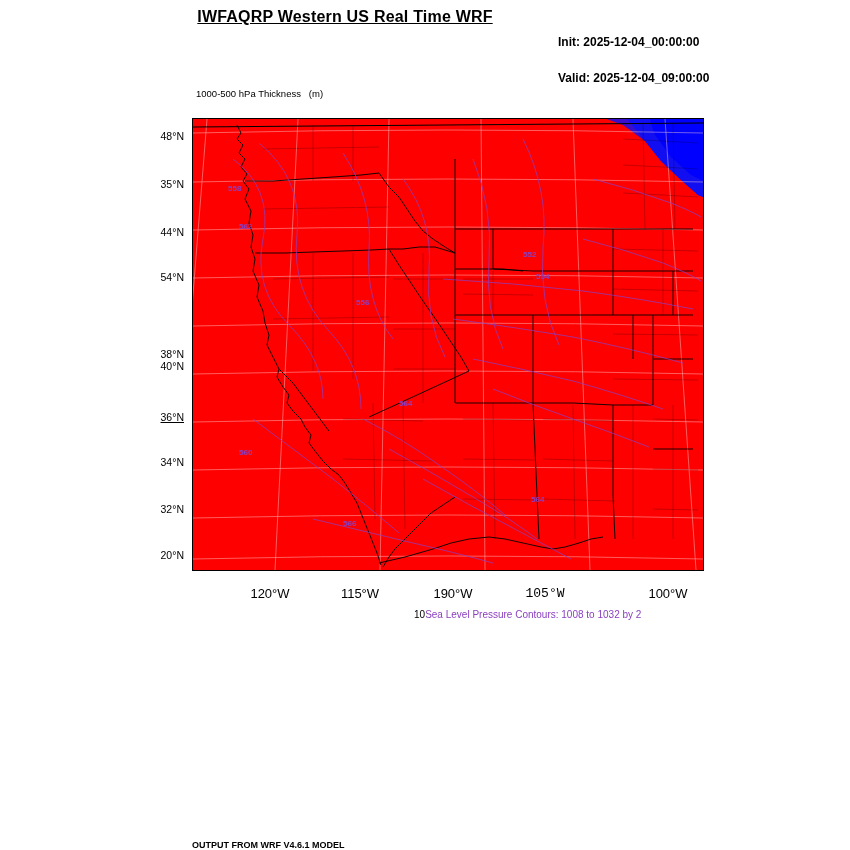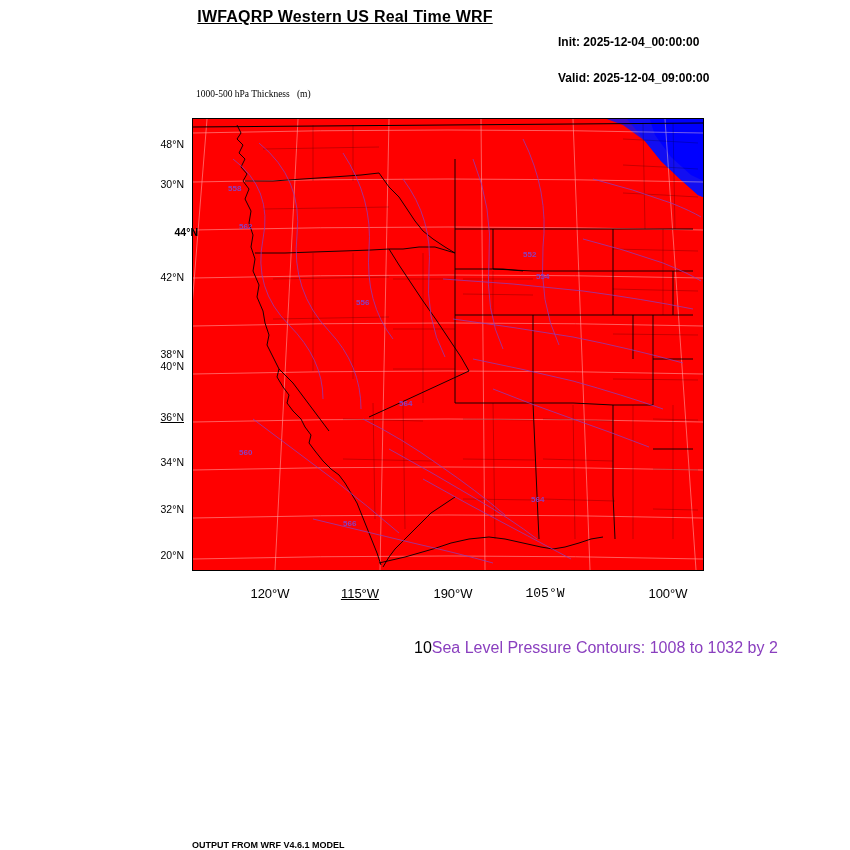--- a/index.html
+++ b/index.html
@@ -36,21 +36,21 @@
   }
   #init-block div { white-space: pre; }
 
   
   #field-legend {
     left: 196px; top: 64px;
     font-size: 9.5px;
     line-height: 12px;
     white-space: pre;
   }
-  #field-legend div { white-space: pre; font-family: Liberation Serif, serif; }
+  #field-legend div { white-space: pre; }
 
   
   #plot {
     left: 192px; top: 118px;
     width: 512px; height: 453px;
     border: 1px solid #000;
     box-sizing: border-box;
     overflow: hidden;
     background: #ff0000;
   }
@@ -65,23 +65,22 @@
   }
   .xtick {
     font-size: 13px;
     text-align: center;
     width: 60px;
   }
 
   
   #slp-note {
     left: 414px; top: 609px;
-    font-size: 16px;
+    font-size: 10px;
     white-space: nowrap;
-    margin-top: 30px;
   }
   #slp-note .lead { color: #000; }
   #slp-note .purple { color: #8a3fbf; }
 
   
   #footer {
     left: 192px; top: 818px;
     font-size: 9px;
     font-weight: bold;
     line-height: 11px;
@@ -273,33 +272,33 @@
         <text x="206" y="287">564</text>
         <text x="338" y="383">564</text>
         <text x="46" y="336">560</text>
         <text x="46" y="110">562</text>
         <text x="150" y="407">566</text>
       </g>
     </g>
   </svg>
 </div>
 
-<div class="abs ytick" style="left:126px; top:138px;text-align:right;">48°N</div>
-<div class="abs ytick" style="left:126px; top:178px;">30°N</div>
-<div class="abs ytick" style="left:140px; top:226px;font-weight:bold;">44°N</div>
-<div class="abs ytick" style="left:126px; top:271px;">42°N</div>
+<div class="abs ytick" style="left:126px; top:130px;text-align:right;">48°N</div>
+<div class="abs ytick" style="left:126px; top:178px;">35°N</div>
+<div class="abs ytick" style="left:126px; top:226px;">44°N</div>
+<div class="abs ytick" style="left:126px; top:271px;">54°N</div>
 <div class="abs ytick" style="left:126px; top:318px;margin-top:42px;">40°N</div>
 <div class="abs ytick" style="left:126px; top:348px;">38°N</div>
 <div class="abs ytick" style="left:126px; top:411px;text-decoration:underline;">36°N</div>
 <div class="abs ytick" style="left:126px; top:456px;">34°N</div>
 <div class="abs ytick" style="left:126px; top:503px;">32°N</div>
 <div class="abs ytick" style="left:126px; top:549px;">20°N</div>
 
 <div class="abs xtick" style="left:240px; top:586px;">120°W</div>
-<div class="abs xtick" style="left:330px; top:586px;text-decoration:underline;">115°W</div>
+<div class="abs xtick" style="left:330px; top:586px;">115°W</div>
 <div class="abs xtick" style="left:423px; top:586px;">190°W</div>
 <div class="abs xtick" style="left:515px; top:586px;font-family:Liberation Mono, monospace;">105°W</div>
 <div class="abs xtick" style="left:638px; top:586px;">100°W</div>
 
 <div class="abs" id="slp-note">
   <span class="lead">10</span><span class="purple">Sea Level Pressure Contours: 1008 to 1032 by 2</span>
 </div>
 
 <div class="abs" id="footer">
   <div>OUTPUT FROM WRF V4.6.1 MODEL</div>

